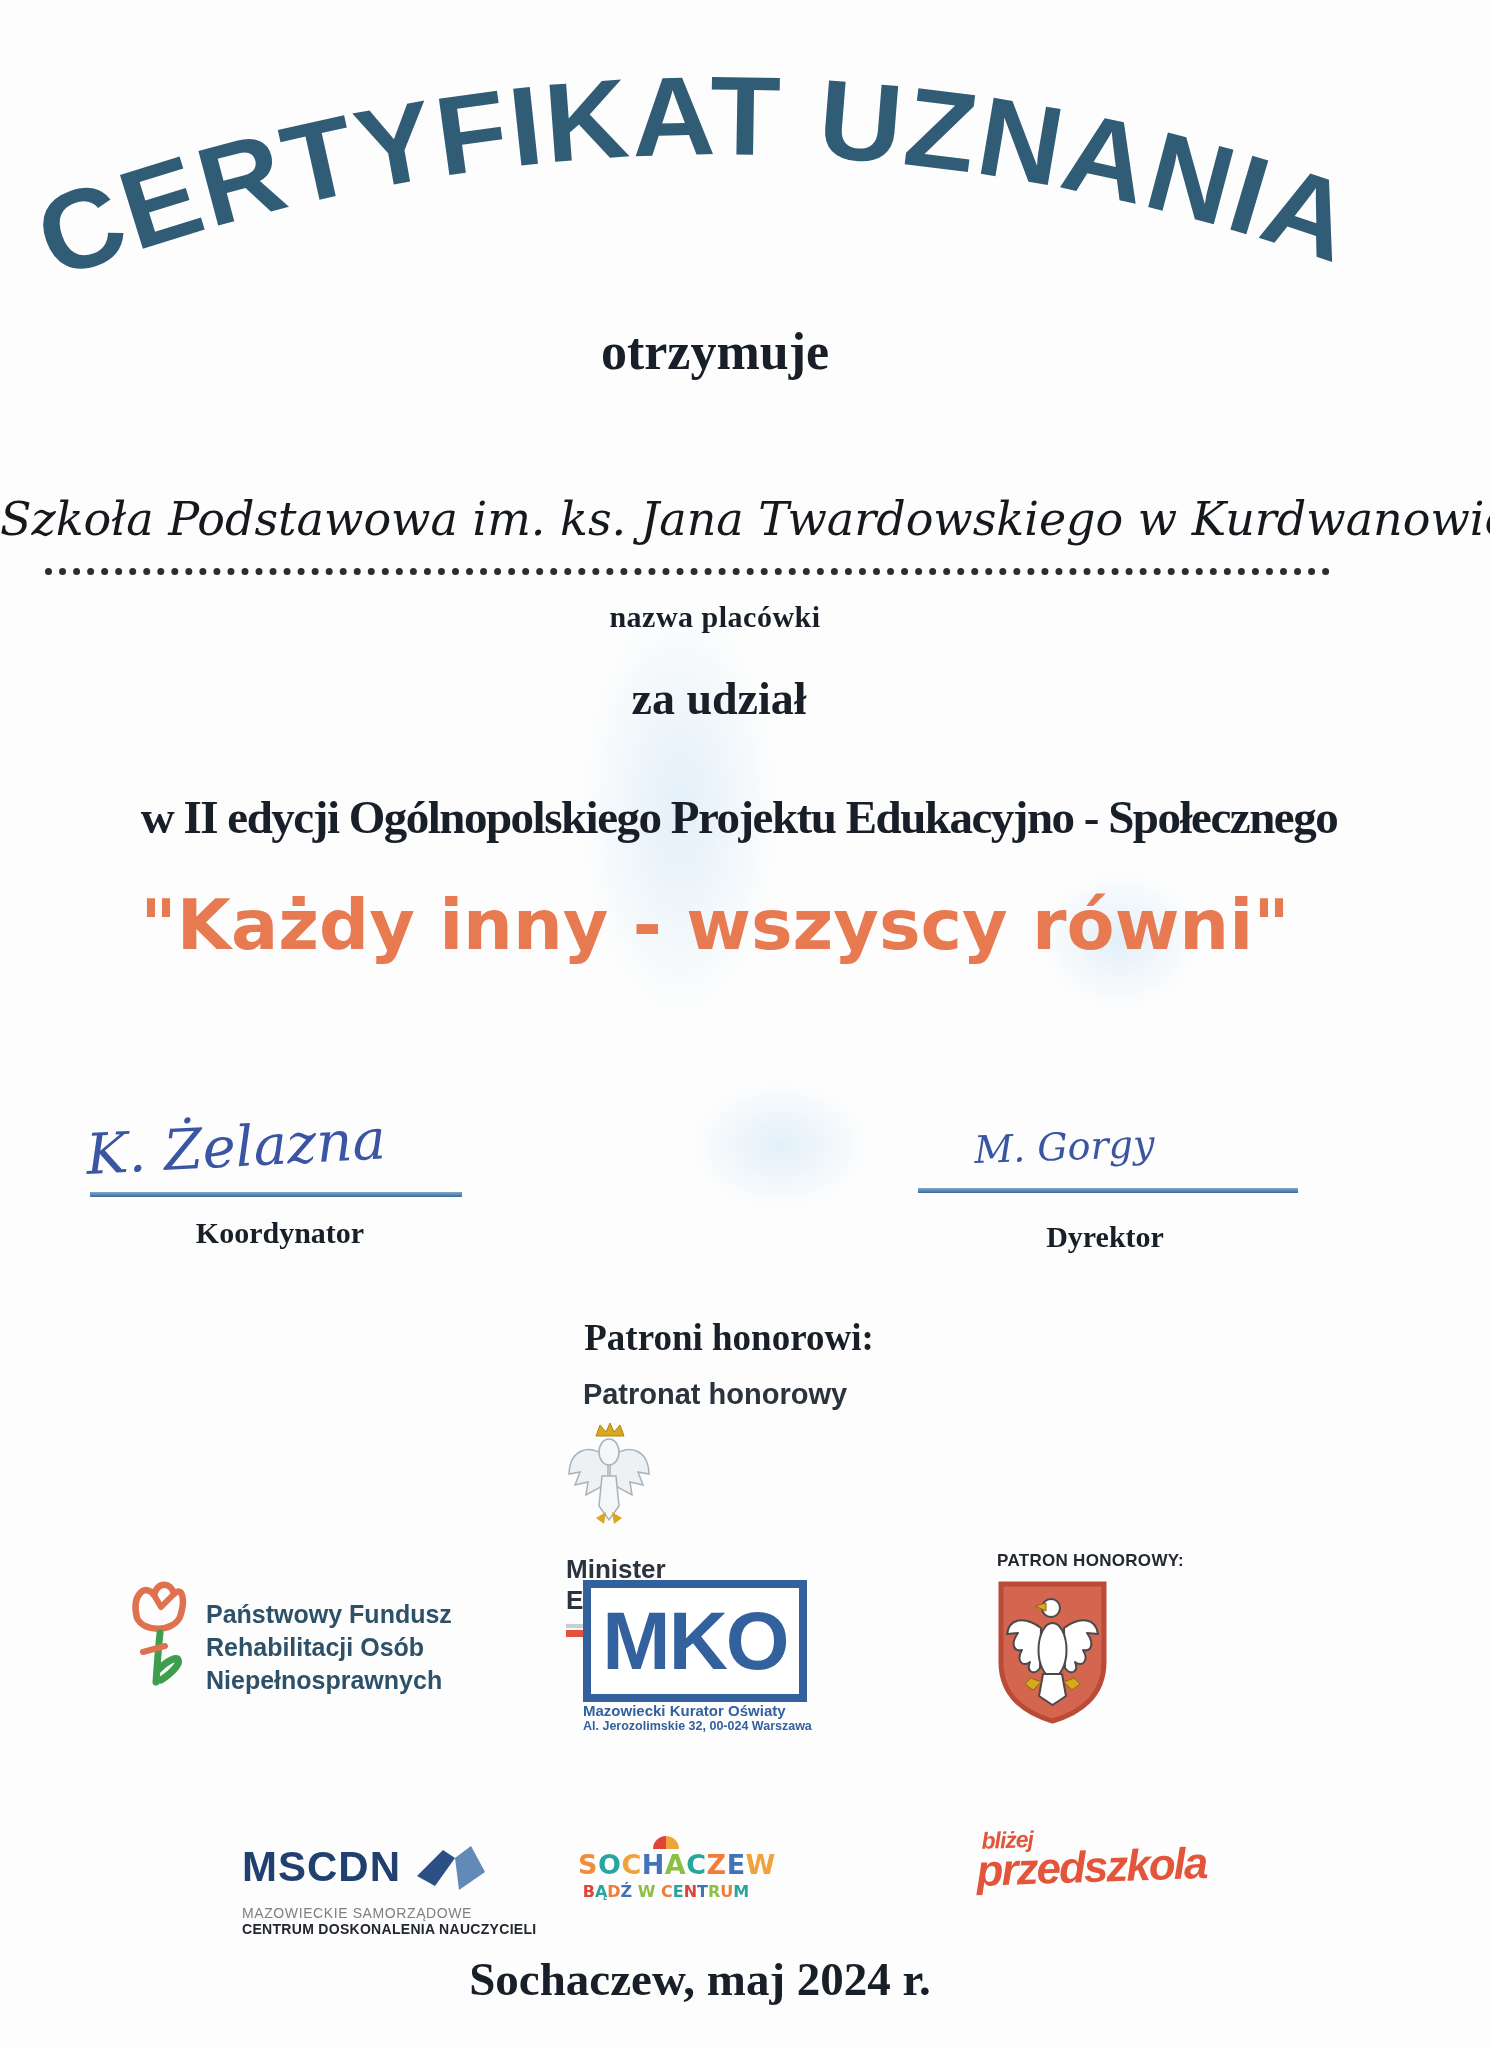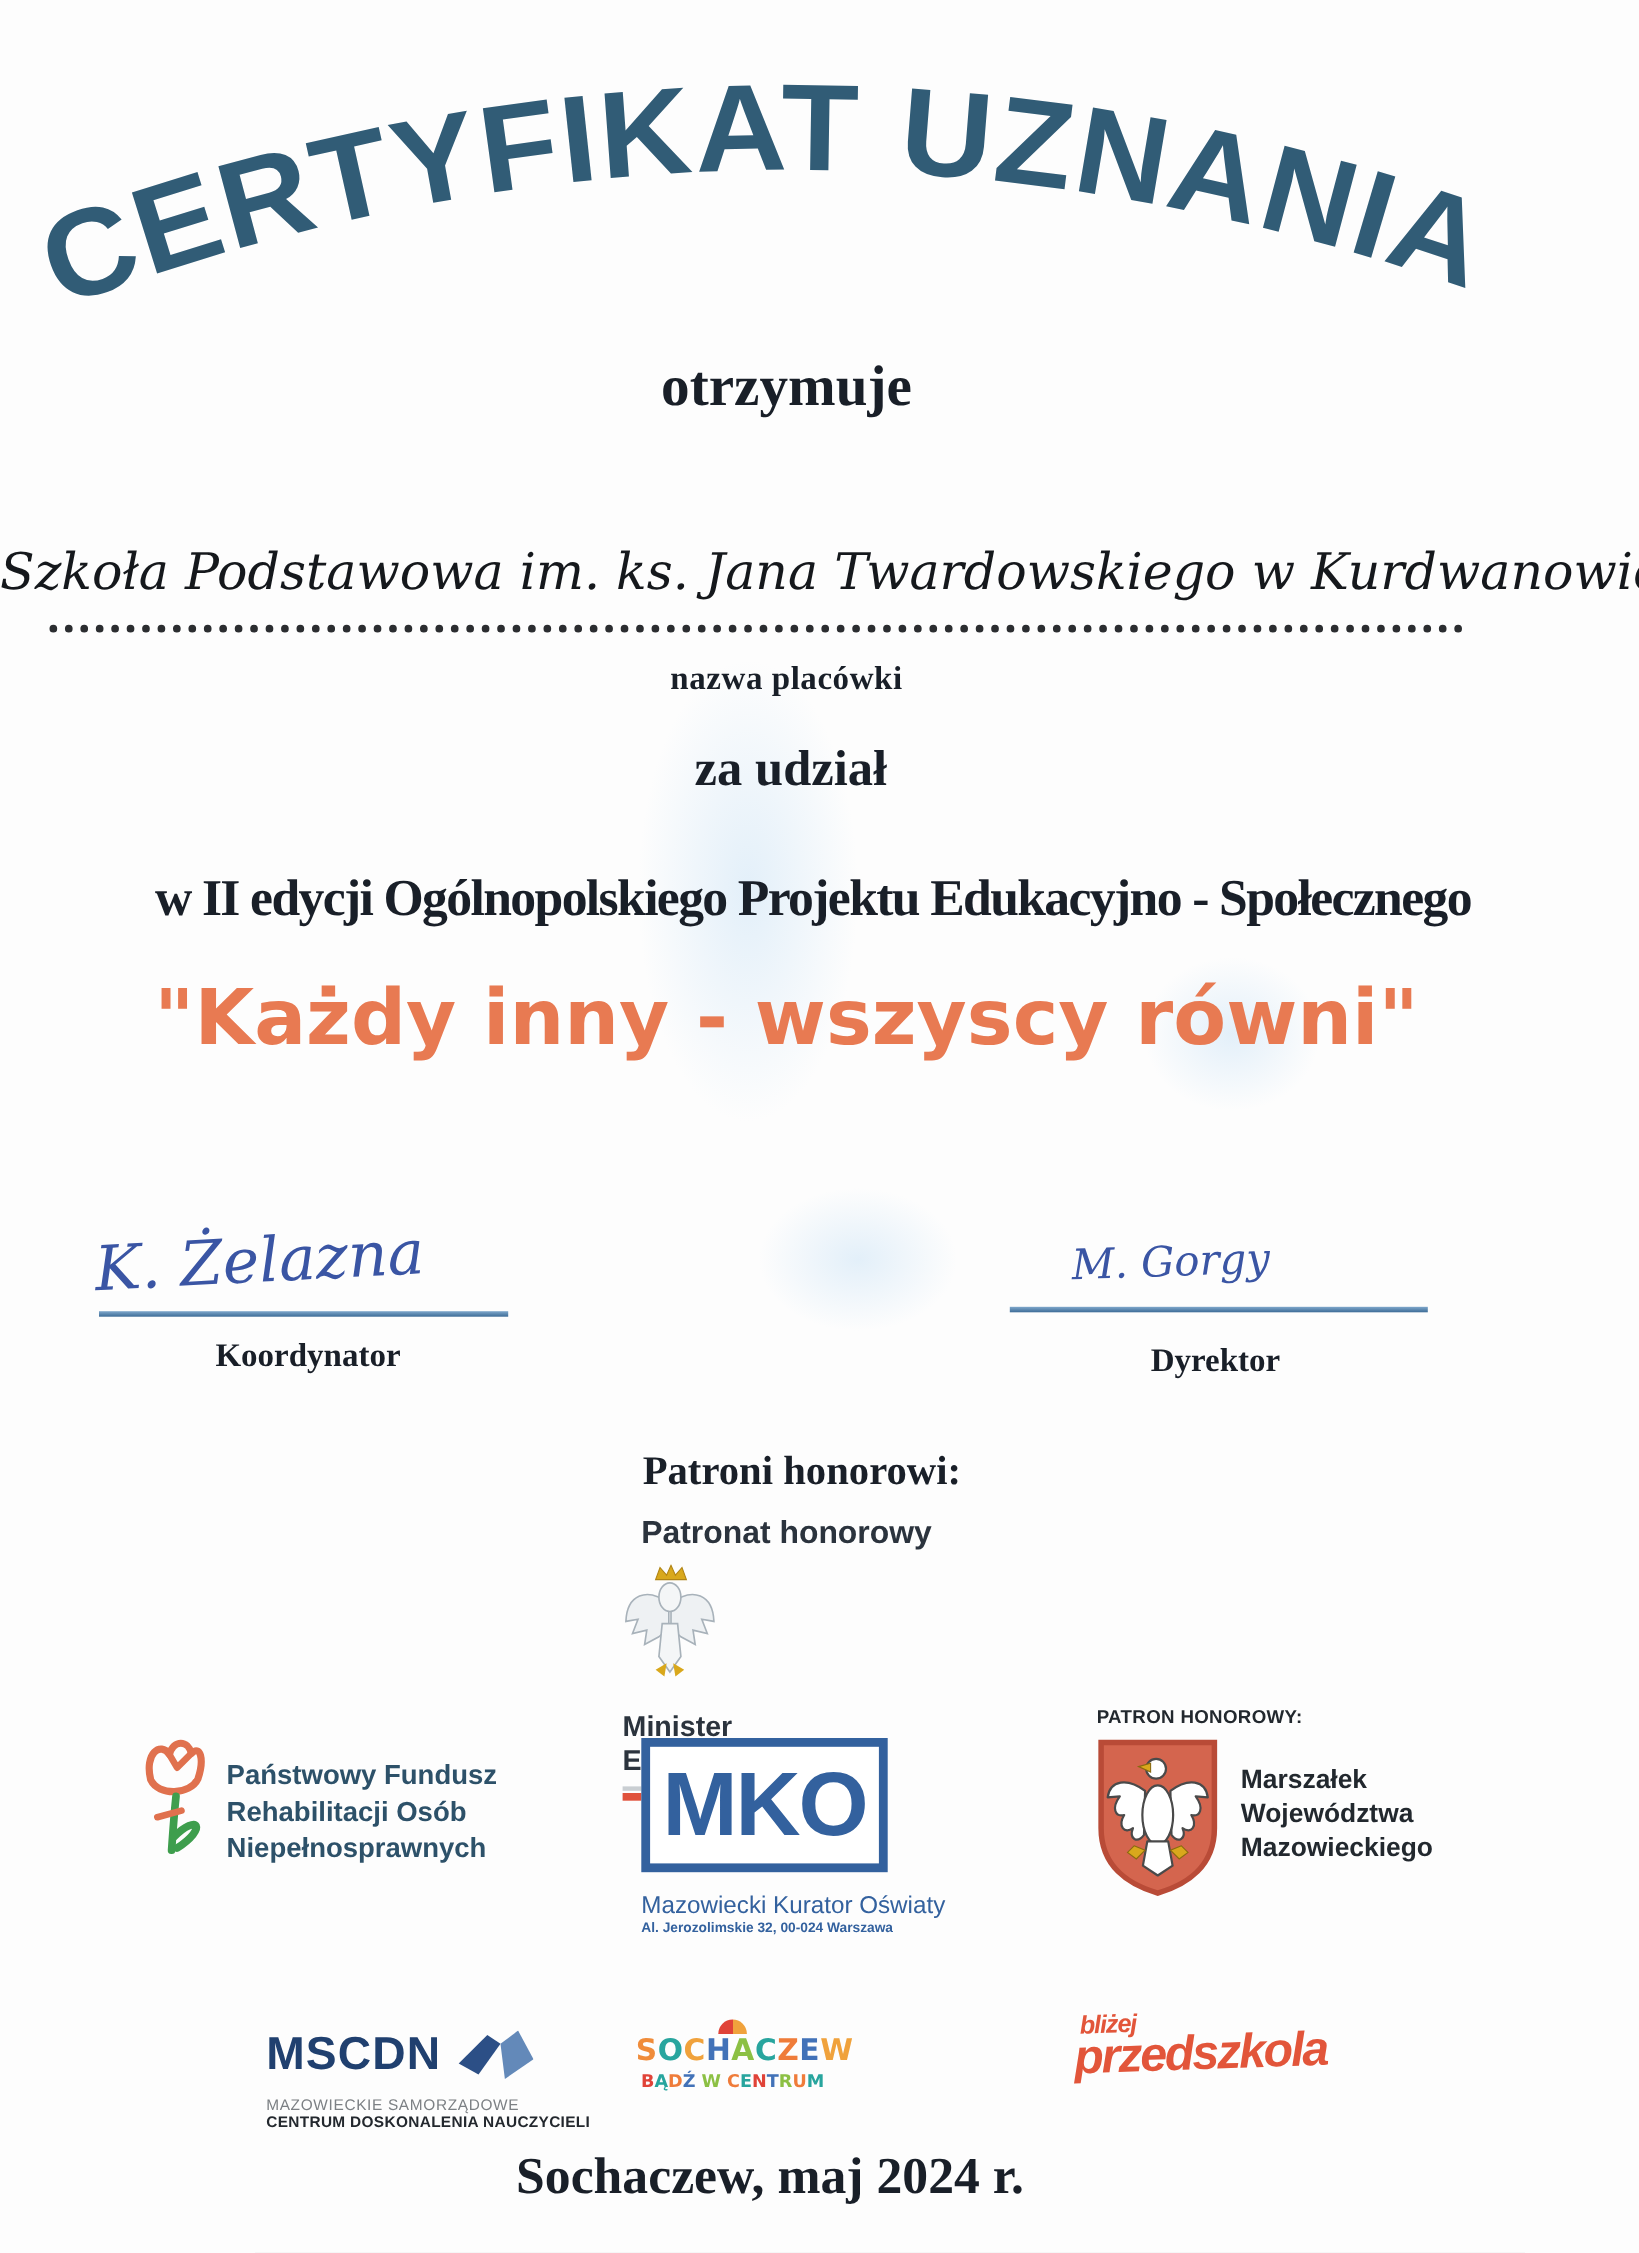--- a/index.html
+++ b/index.html
@@ -56,21 +56,21 @@
 
   #pfron-block{left:128px;top:1576px;display:flex;}
   #pfron-text{margin-left:16px;margin-top:22px;font-weight:600;font-size:25px;
     line-height:1.32;color:var(--pfron-text,#2d5169);}
 
   #mko-block{left:583px;top:1580px;width:224px;text-align:left;}
   #mko-box{width:224px;height:122px;border:8px solid var(--mko-blue,#33619e);
     box-sizing:border-box;display:flex;align-items:center;justify-content:center;background:#fff;}
   #mko-abbr{font-family:"Liberation Sans",sans-serif;font-weight:bold;font-size:82px;
     letter-spacing:-2px;color:var(--mko-blue,#33619e);line-height:1;}
-  #mko-name{margin-top:17px;font-weight:normal;font-size:22px;color:var(--mko-blue,#33619e);white-space:nowrap;}
+  #mko-name{margin-top:0;font-weight:bold;font-size:15px;color:var(--mko-blue,#33619e);white-space:nowrap;}
   #mko-address{font-weight:bold;font-size:12.5px;color:var(--mko-blue,#33619e);white-space:nowrap;}
 
   #marshal-caption{left:997px;top:1551px;font-weight:bold;font-size:17px;letter-spacing:.3px;color:#22282e;}
   #marshal-shield{left:995px;top:1578px;}
   #marshal-text{left:1128px;top:1602px;font-weight:600;font-size:24px;line-height:1.3;color:#22282e;}
 
   #mscdn-block{left:242px;top:1846px;}
   #mscdn-head{display:flex;align-items:flex-start;gap:8px;}
   #mscdn-abbr{font-family:"Liberation Sans",sans-serif;font-weight:bold;font-size:42px;
     letter-spacing:1px;color:var(--mscdn-navy,#20406f);line-height:1;text-align:right;}
@@ -189,25 +189,20 @@
         <path d="M69,50 C85,38 101,40 103,56 L92,55 C100,66 96,74 88,72 C94,82 88,90 80,84 C84,94 76,98 70,90 Z"></path>
         <ellipse cx="57.5" cy="72" rx="14" ry="27"></ellipse>
         <circle cx="56" cy="30" r="9"></circle>
         <path d="M48,96 L67,96 L71,118 L57.5,127 L44,118 Z"></path>
       </g>
       <polygon points="40,28 51,25 51,33" fill="#d9a81c" stroke="#8a6a10" stroke-width="1"></polygon>
       <polygon points="36,100 46,104 38,112 30,106" fill="#d9a81c" stroke="#8a6a10" stroke-width="1"></polygon>
       <polygon points="79,100 69,104 77,112 85,106" fill="#d9a81c" stroke="#8a6a10" stroke-width="1"></polygon>
     </svg>
   </div>
-  <div class="abs sans" id="marshal-text">
-    <div>Marszałek</div>
-    <div>Województwa</div>
-    <div>Mazowieckiego</div>
-  </div>
 
   <div class="abs" id="mscdn-block">
     <div id="mscdn-head">
       <span id="mscdn-abbr">MSCDN</span>
       <svg width="76" height="52" viewBox="0 0 76 52">
         <polygon points="8,30 34,4 46,12 26,40" fill="#2c4f86"></polygon>
         <polygon points="46,12 62,0 76,26 50,44" fill="#6389b9"></polygon>
       </svg>
     </div>
     <div id="mscdn-line1" class="sans">MAZOWIECKIE SAMORZĄDOWE</div>

